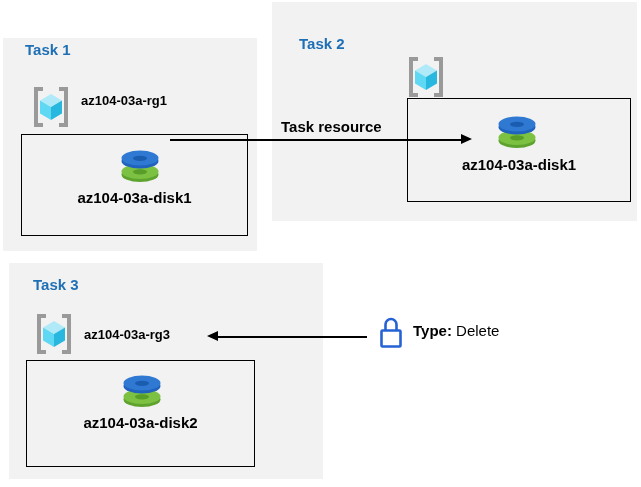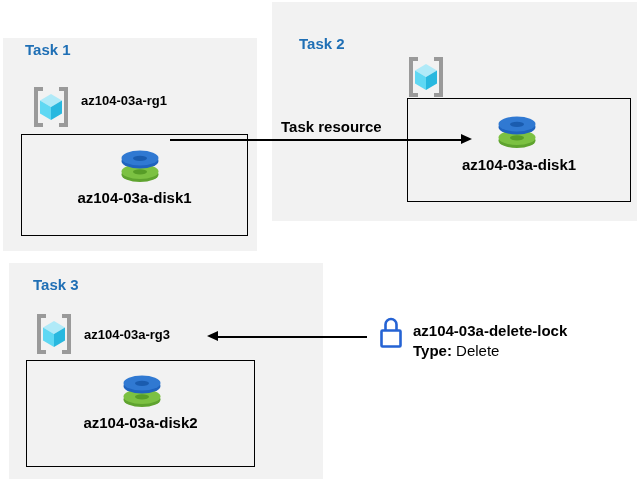--- a/index.html
+++ b/index.html
@@ -125,17 +125,16 @@
   <div class="arrow-head-left" style="left:207px;top:331px;"></div>
   <div class="arrow-line" style="left:217px;top:336px;width:150px;"></div>
 
   <div class="lock-box">
     <svg width="28" height="38" viewBox="0 0 28 38">
       <path d="M8.5 17 V10.5 a5.5 5.5 0 0 1 11 0 V17" style="fill:none;stroke:var(--lock-blue);stroke-width:2.6"></path>
       <rect x="4.5" y="16.5" width="19" height="16" rx="1" style="fill:#ffffff;stroke:var(--lock-blue);stroke-width:2.6"></rect>
     </svg>
   </div>
   <div class="lock-text">
-    <div class="b">az104-03a-delete-lock</div>
     <div><span class="b">Type:</span> <span>Delete</span></div>
   </div>
 
 </div>
 
 </body></html>

